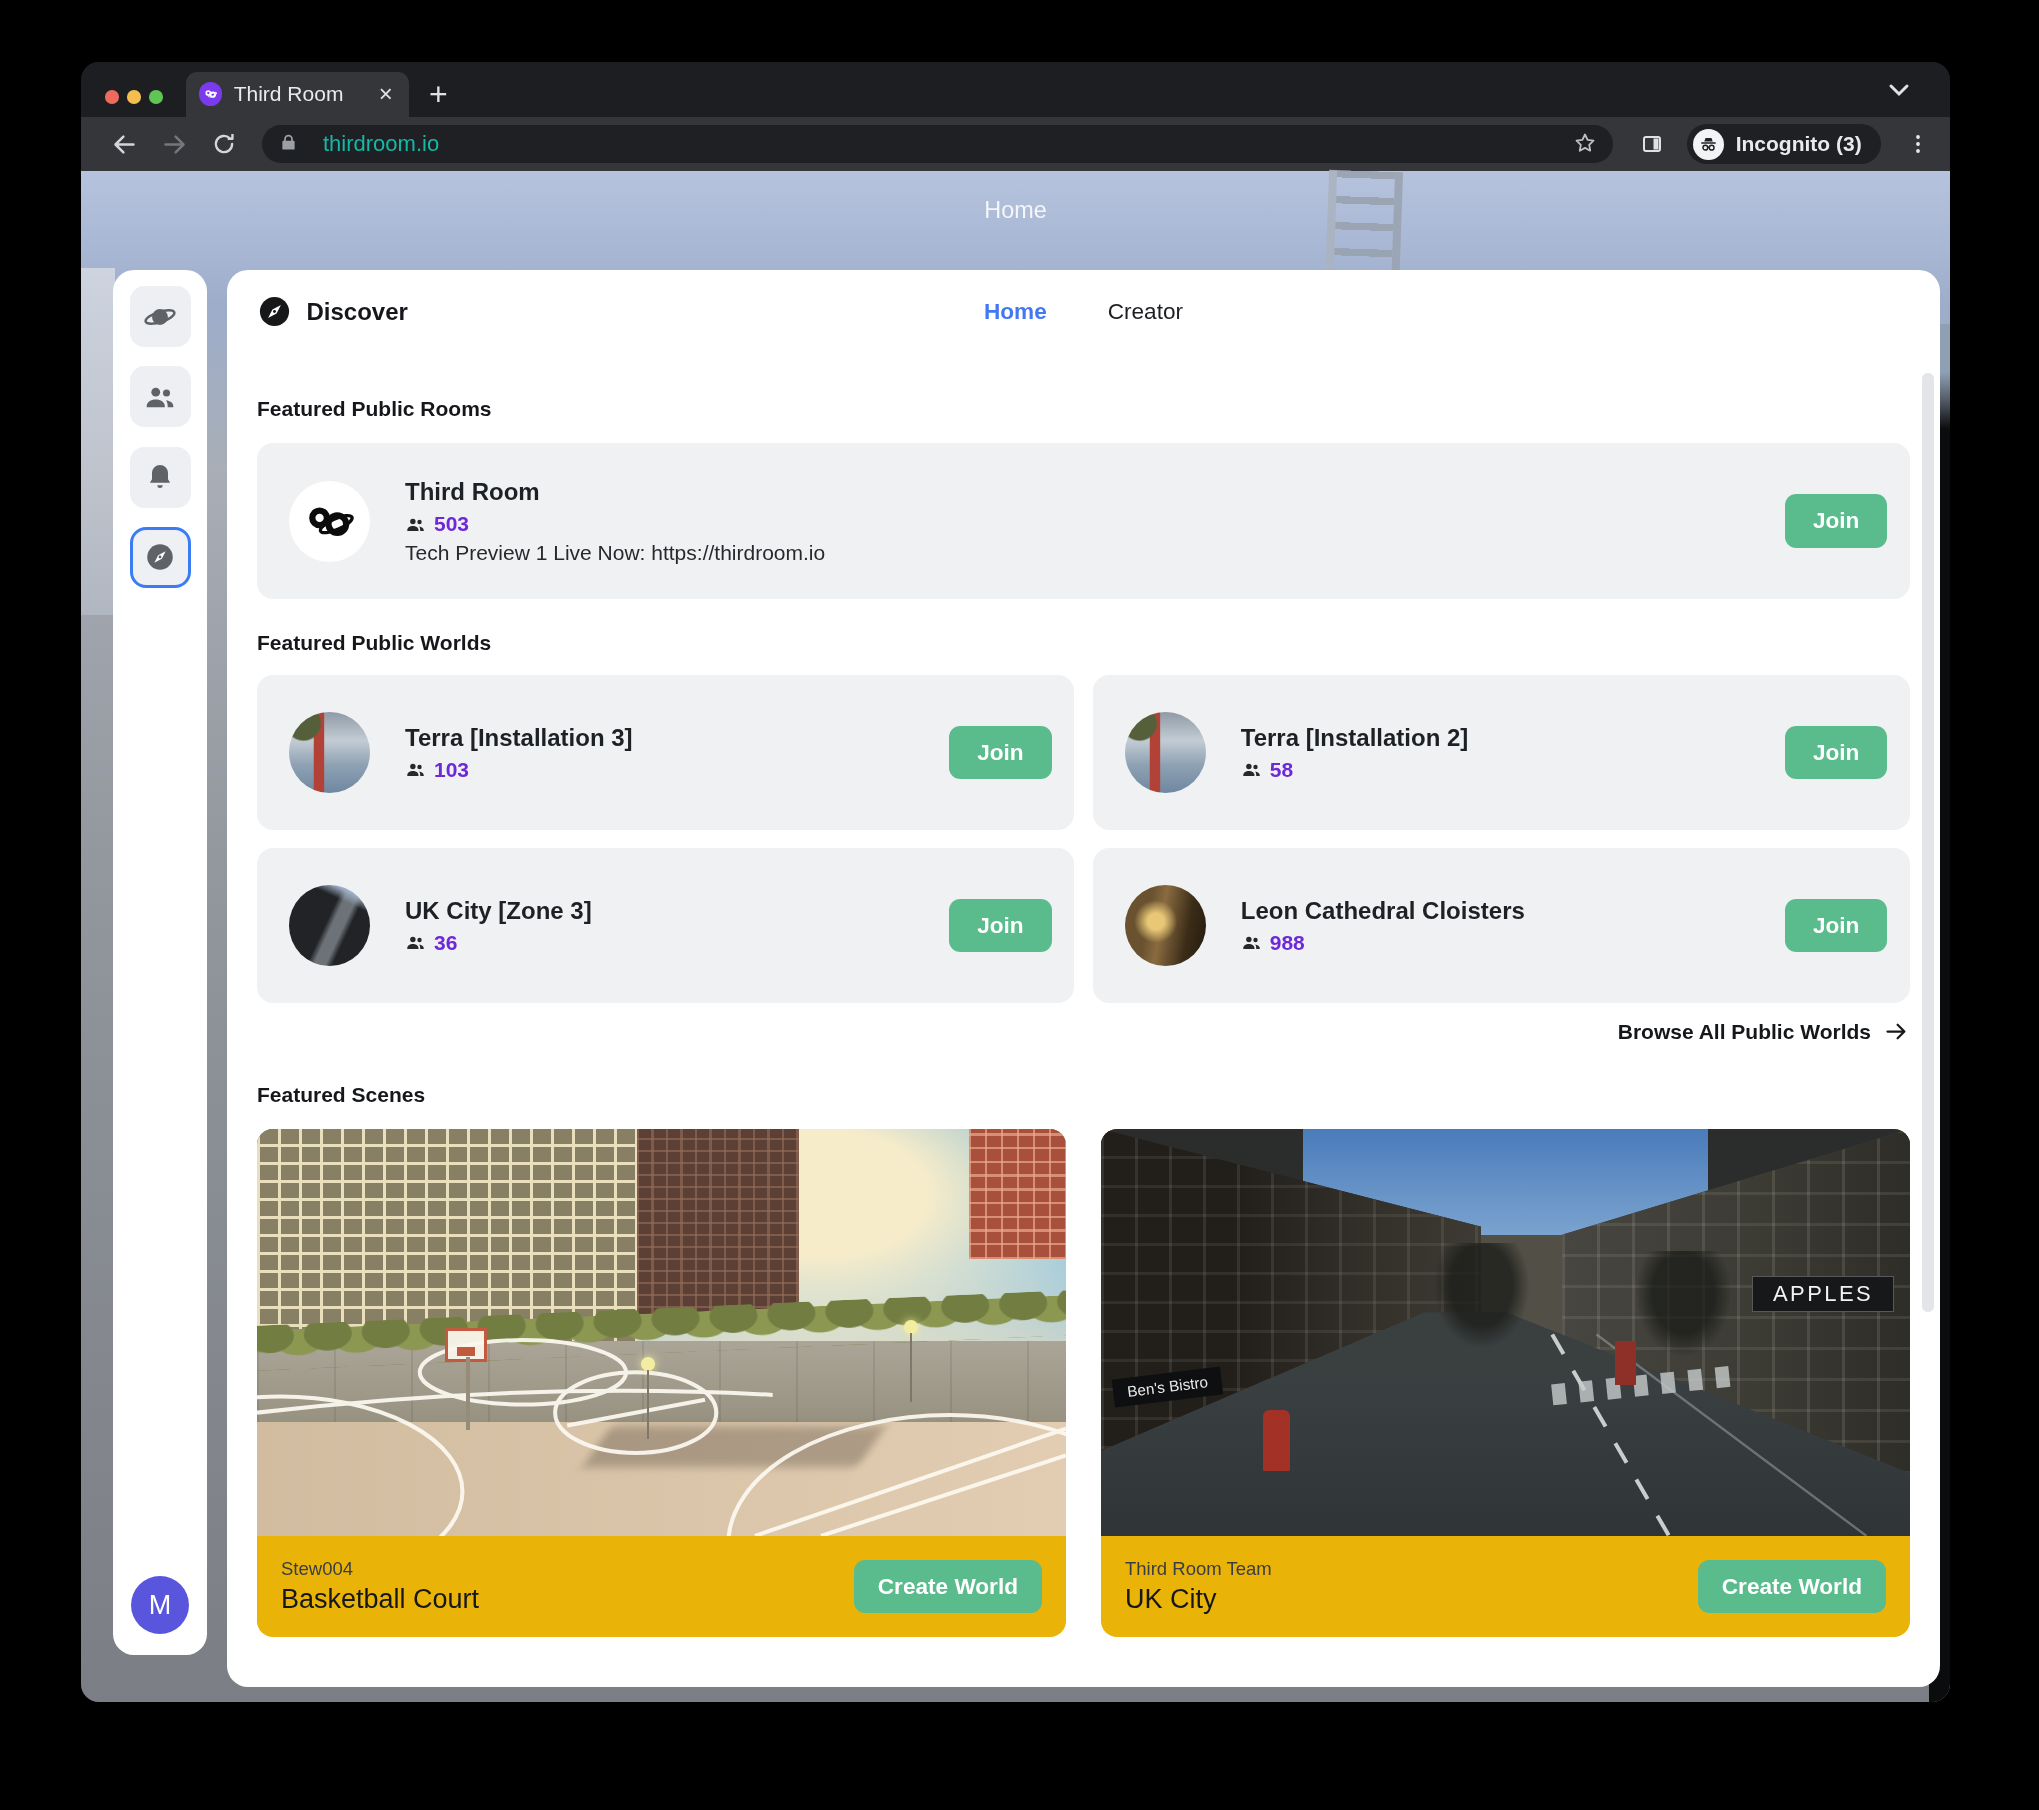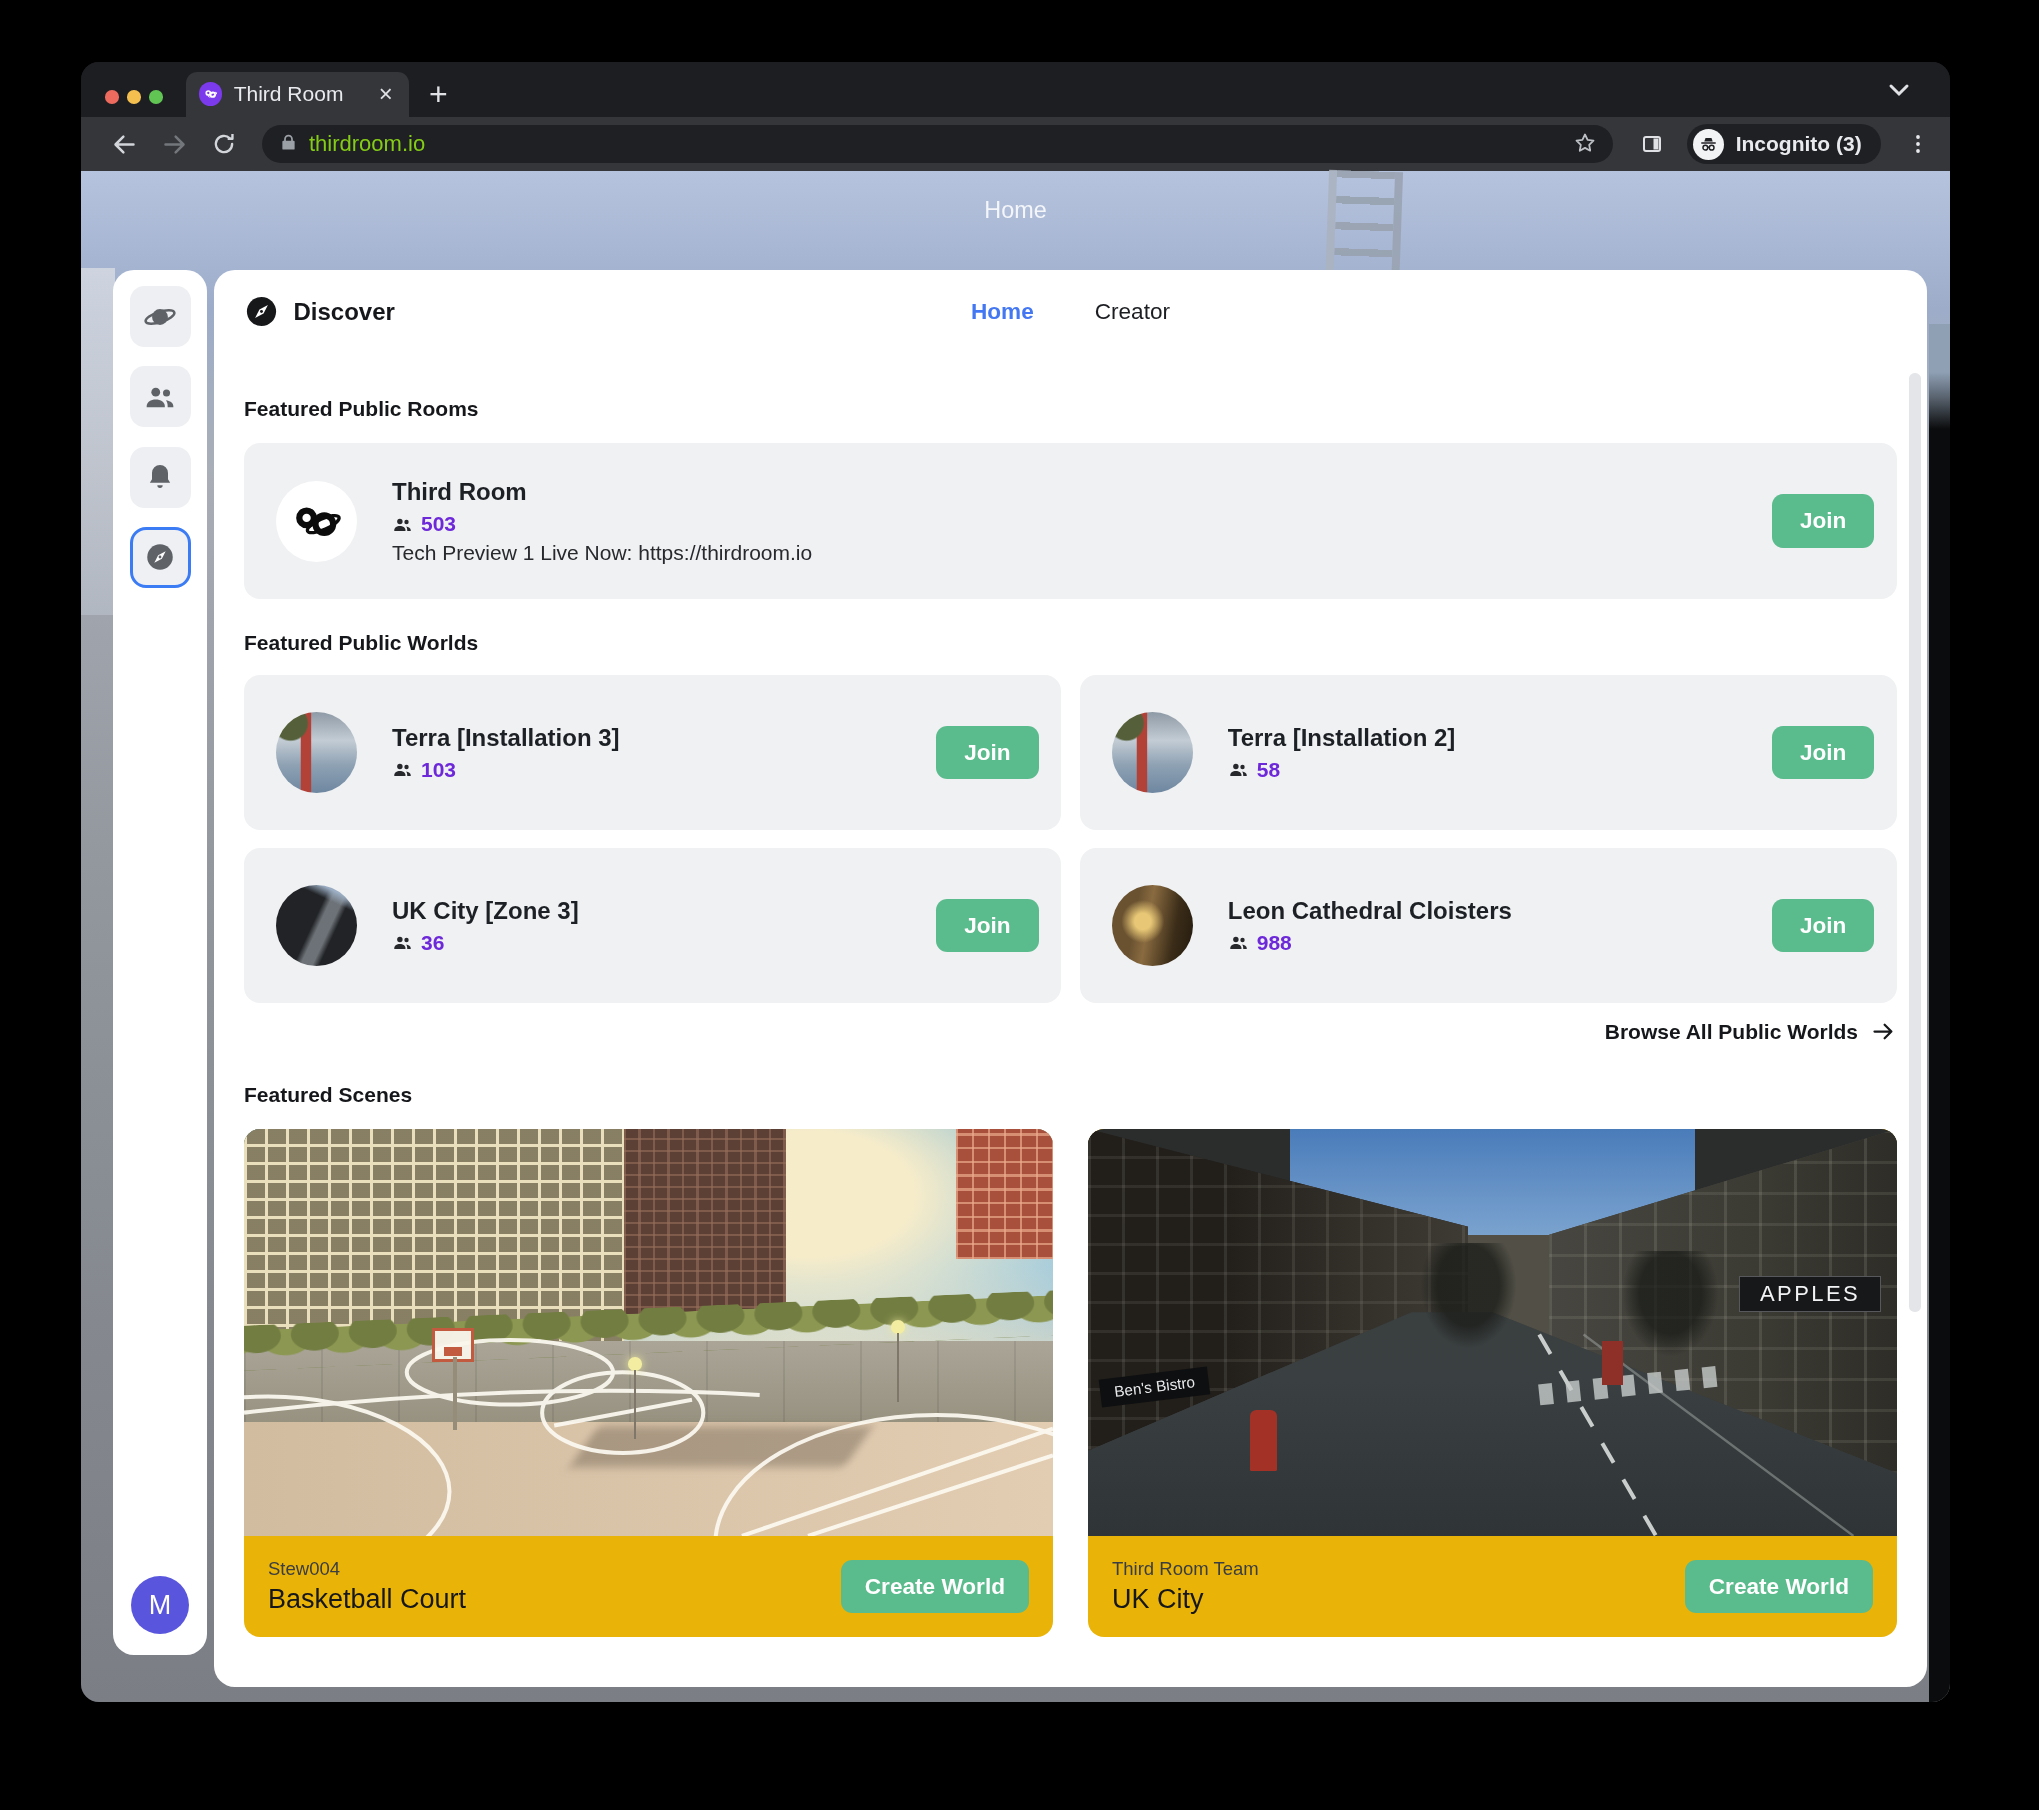--- a/index.html
+++ b/index.html
@@ -26,21 +26,21 @@
   .newtab { position:absolute; left:348px; top:14.5px; font-size:32px; color:#dfe1e5; line-height:35px; }
   .tab-chevron { position:absolute; right:39px; top:19.3px; }
 
   
   .toolbar { position:absolute; left:0; top:55px; width:100%; height:54px; background:#35363a;
              display:flex; align-items:center; }
   .navbtn { width:35px; height:35px; display:flex; align-items:center; justify-content:center; flex:none; }
   .nav-back { margin-left:26px; } .nav-fwd { margin-left:14.5px; } .nav-reload { margin-left:14.5px; }
   .urlpill { position:relative; margin-left:21px; width:1351px; height:38px; border-radius:19.3px;
              background:#1f2023; display:flex; align-items:center; padding:0 16px; }
-  .url-text { margin-left:10px; font-size:22px; color:#84cc16; }
+  .url-text { margin-left:24px; font-size:22px; color:#14b8a6; }
   .url-star { position:absolute; right:16px; top:6.4px; }
   .sidepanel-btn { margin-left:21px; }
   .incog { margin-left:18px; height:40px; border-radius:20px; background:#1f2023; display:flex;
            align-items:center; padding:0 19.3px 0 6.4px; }
   .incog-circle { width:31px; height:31px; border-radius:50%; background:#f1f3f4; display:flex;
                   align-items:center; justify-content:center; }
   .incog-label { margin-left:11.3px; font-size:21px; color:#e8eaed; white-space:nowrap;font-weight:bold; }
   .menu-dots { margin-left:19.3px; }
 
   
@@ -64,21 +64,21 @@
   .side-icons { position:absolute; left:0; top:16px; width:100%; display:flex; flex-direction:column;
                 align-items:center; gap:19.3px; }
   .sidebtn { width:61px; height:61px; border-radius:14.5px; background:#edeff2; display:flex;
              align-items:center; justify-content:center; }
   .sidebtn.selected { border:3.2px solid #3b7cf5; border-radius:16px; background:#eef0f4; }
   .side-avatar { position:absolute; left:50%; bottom:21px; transform:translateX(-50%);
                  width:58px; height:58px; border-radius:50%; background:#5956dd; color:#fff;
                  font-size:27px; display:flex; align-items:center; justify-content:center; }
 
   
-  .main { position:absolute; left:133px; top:99px; width:1713px; height:1417px;
+  .main { position:absolute; left:146px; top:99px; width:1713px; height:1417px;
           background:#fff; border-radius:21px; overflow:hidden; }
   .panel-header { position:absolute; left:30px; right:30px; top:24px; height:52px; }
   .discover-wrap { position:absolute; left:0; top:0; display:flex; align-items:center; gap:14.5px; }
   .discover-title { font-size:24px; font-weight:bold; color:#15171a; }
   .center-tabs { position:absolute; left:50%; top:4.8px; transform:translateX(-50%);
                  display:flex; gap:61px; align-items:center; }
   .ctab { font-size:22.6px; font-weight:500; color:#1c1e22; }
   .ctab.active { color:#4478f2; font-weight:bold; }
 
   .sec-h { position:absolute; left:30px; font-size:21px; font-weight:bold; color:#15171a; }

